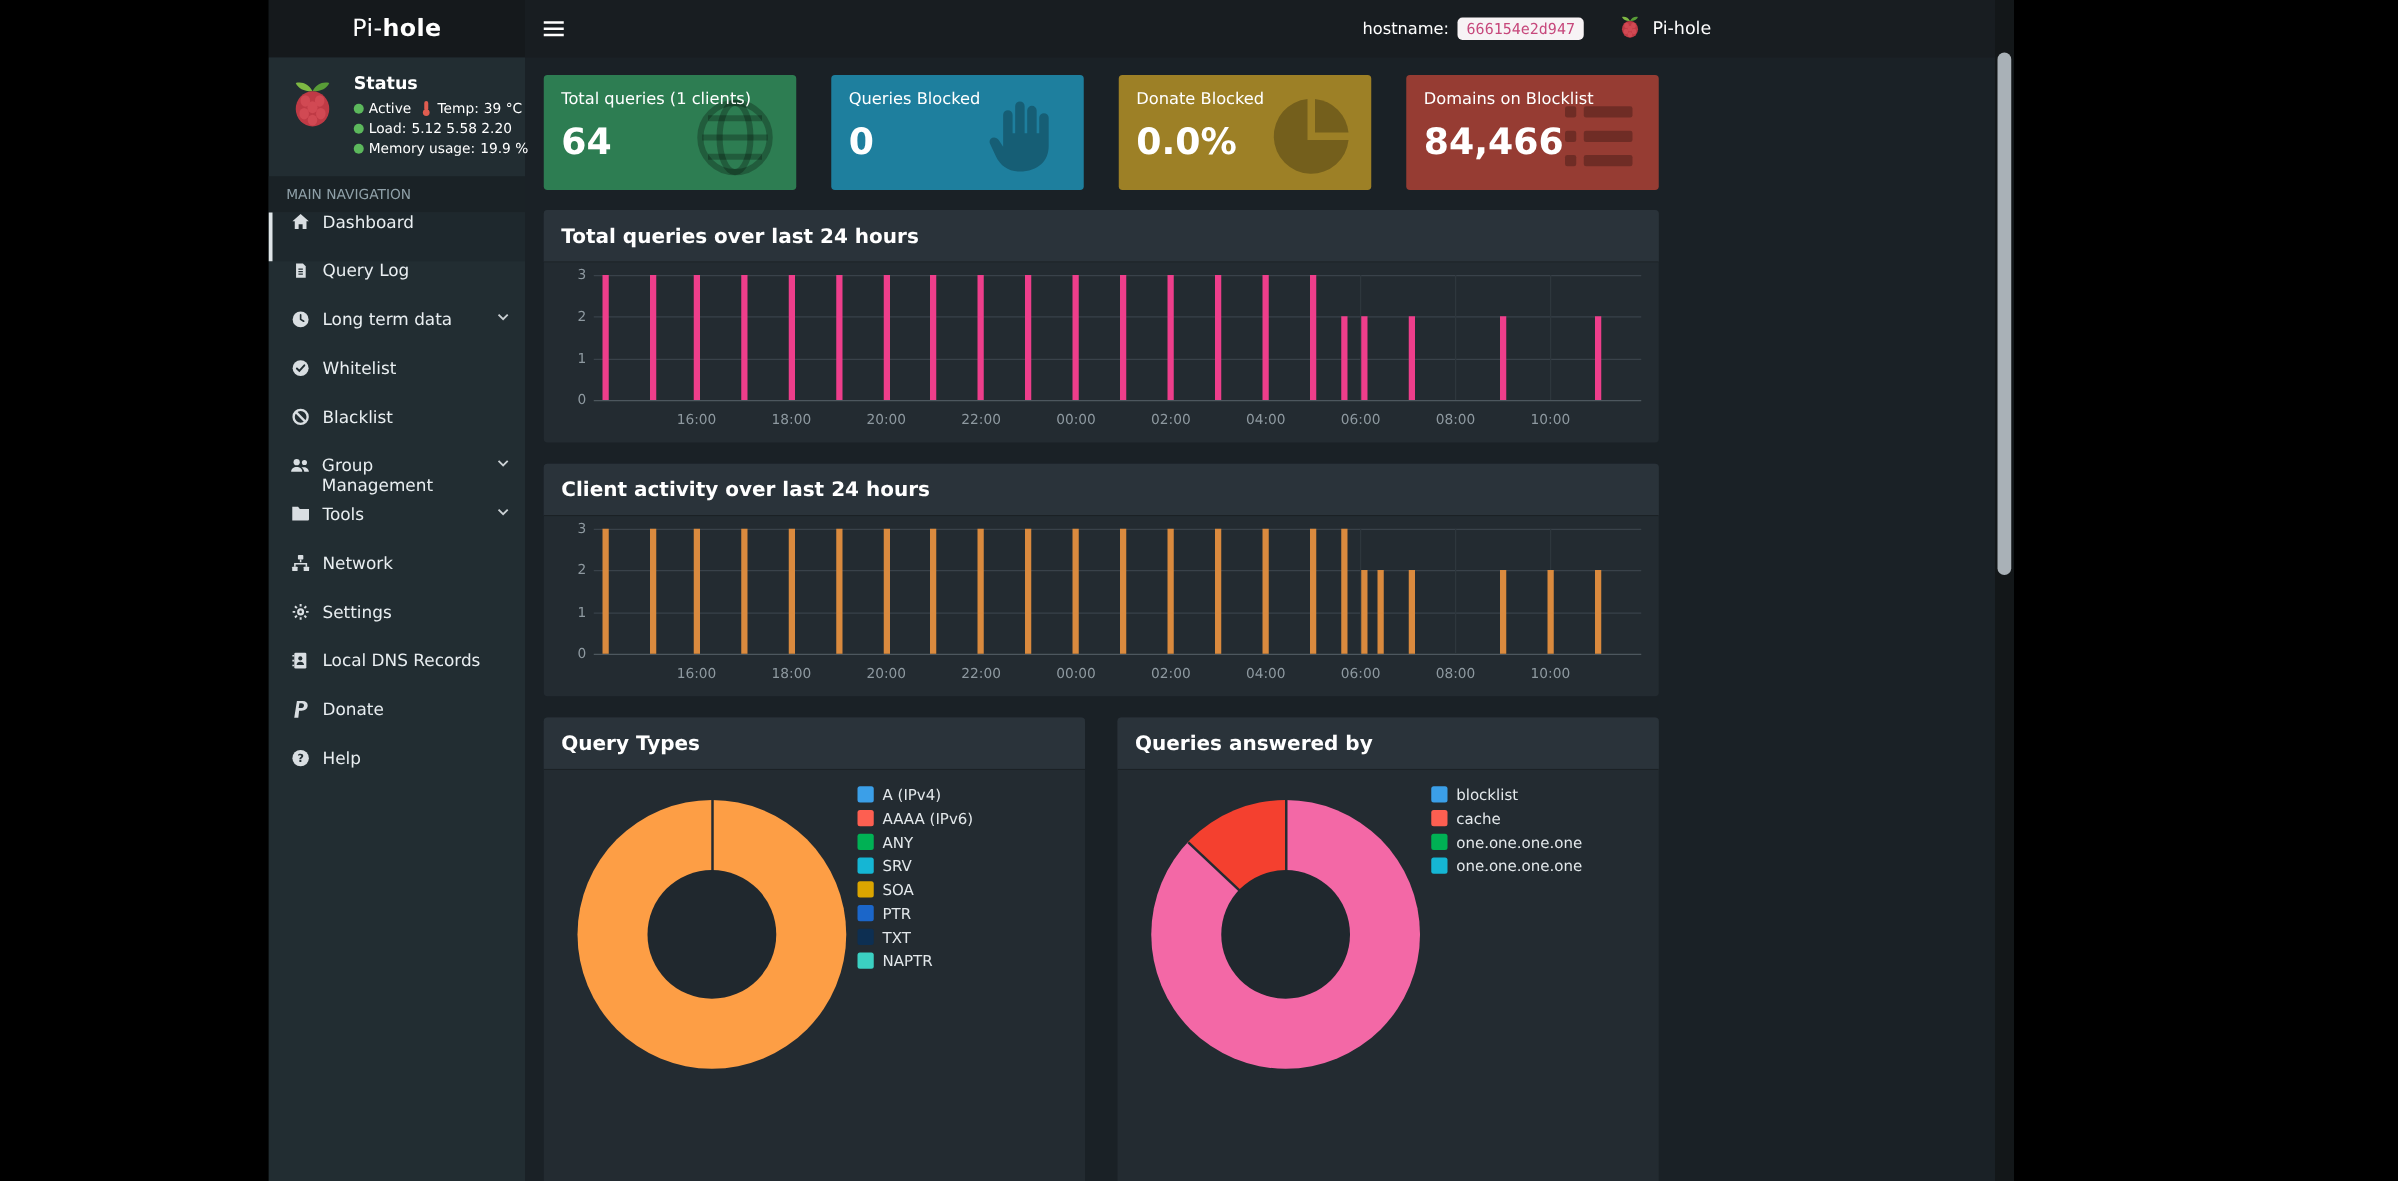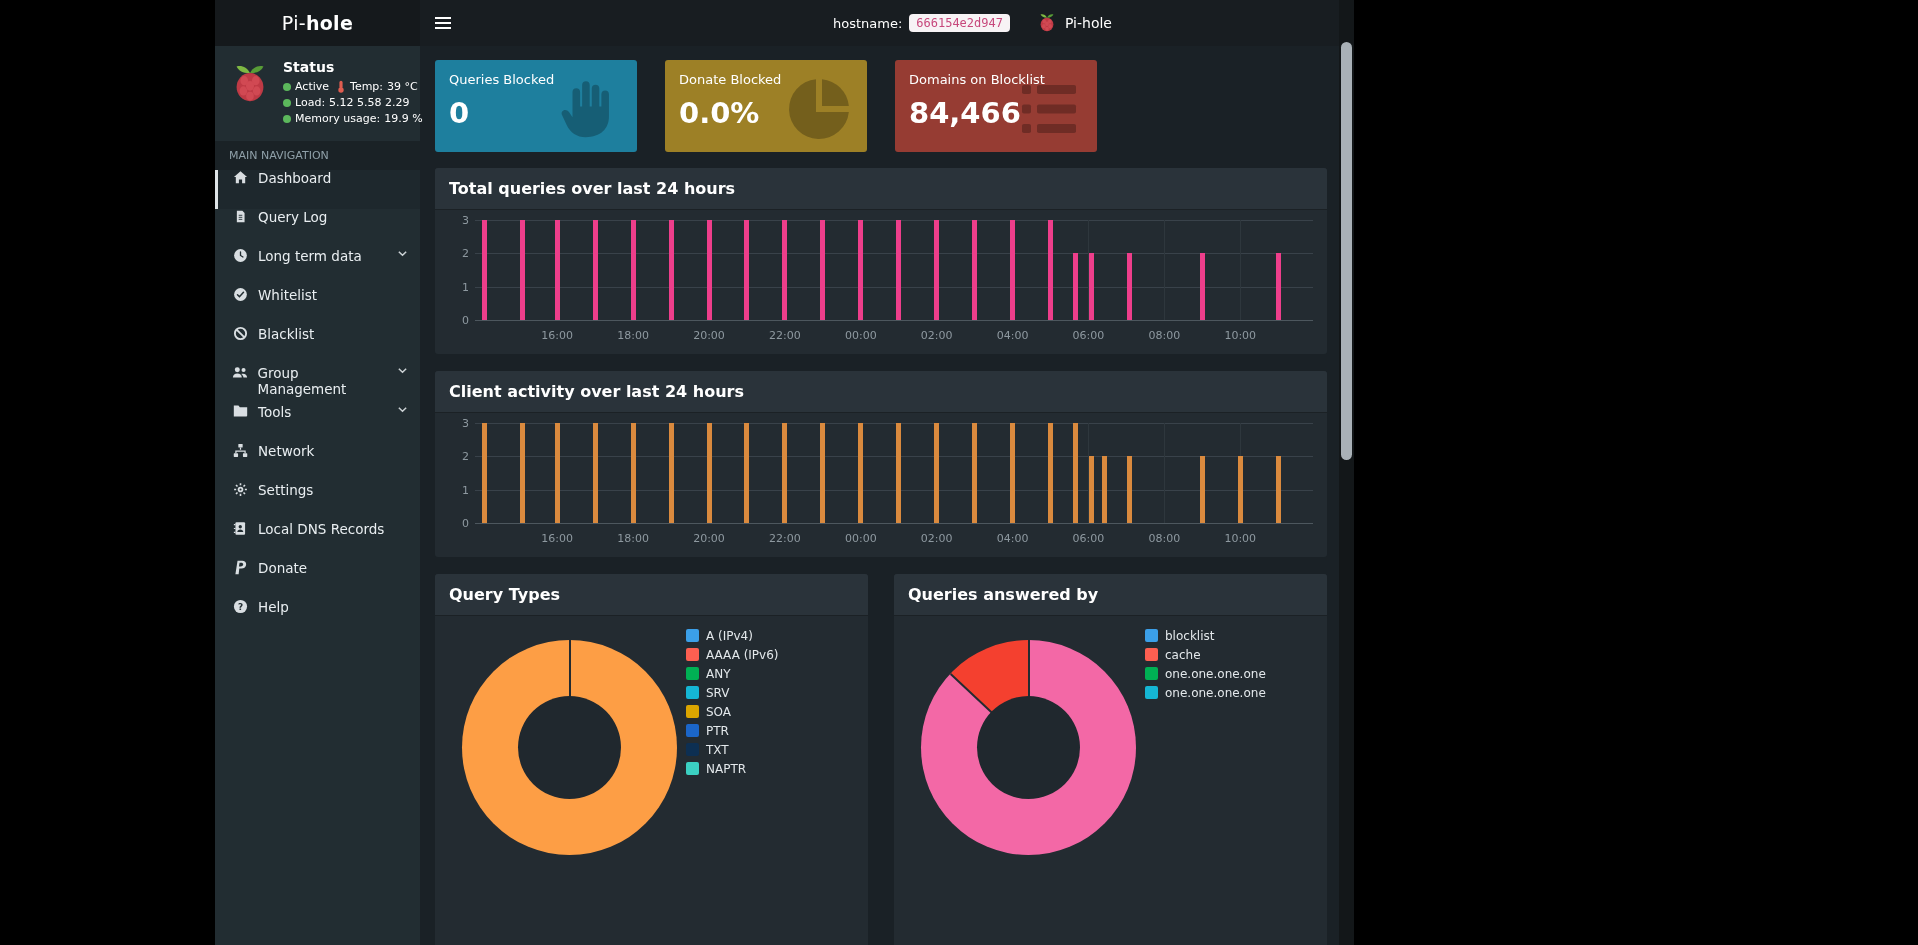--- a/index.html
+++ b/index.html
@@ -1,18 +1,18 @@
 <!DOCTYPE html>
 <html><head>
 <meta charset="utf-8">
 <style>
   html,body{margin:0;padding:0;}
   body{width:1918px;height:945px;background:#000;overflow:hidden;
        font-family:"DejaVu Sans","Liberation Sans",sans-serif;color:#fff;}
-  .app{position:absolute;left:215px;top:0;width:1139px;height:945px;background:#1a2126;}
+  .app{position:absolute;left:215px;top:0;width:1396px;height:945px;background:#1a2126;}
 
   
   .topbar{display:flex;height:46px;}
   .logo{width:205px;background:#15191c;display:flex;align-items:center;justify-content:center;
         font-size:19px;letter-spacing:.3px;color:#fff;flex-shrink:0;}
   .logo .bold{font-weight:700;}
   .navbar{flex:1;background:#181d21;display:flex;align-items:center;}
   .hamburger{width:46px;height:46px;background:none;border:none;display:flex;flex-direction:column;
              justify-content:center;align-items:center;gap:3px;cursor:pointer;}
   .hamburger span{display:block;width:16px;height:2px;background:#fff;}
@@ -149,21 +149,21 @@
                   <rect x="3.4" y="0.8" width="3.2" height="7.5" rx="1.6" fill="#e05d50"></rect>
                   <circle cx="5" cy="10" r="2.7" fill="#e05d50"></circle>
                 </svg>
             </span>
             <span>Temp:</span>
             <span>39 °C</span>
           </div>
           <div class="status-row">
             <span class="dot"></span>
             <span>Load:</span>
-            <span>5.12  5.58  2.29</span>
+            <span>5.12  5.58  2.20</span>
           </div>
           <div class="status-row">
             <span class="dot"></span>
             <span>Memory usage:</span>
             <span>19.9 %</span>
           </div>
         </div>
       </div>
 
       <div class="nav-header">MAIN NAVIGATION</div>
@@ -295,20 +295,29 @@
               </svg>
             </span>
           <span>Help</span>
         </li>
       </ul>
     </div>
 
     <div class="content">
 
       <div class="cards">
+        <div class="card" style="background-color: rgb(45, 125, 82);">
+          <div class="card-title">Total queries (1 clients)</div>
+          <div class="card-value">64</div>
+          <span class="card-icon"><svg width="74" height="74" viewBox="0 0 24 24" fill="none" stroke="rgba(0,0,0,.26)" stroke-width="1.6">
+                <circle cx="12" cy="12" r="9"></circle>
+                <ellipse cx="12" cy="12" rx="4" ry="9"></ellipse>
+                <path d="M3.5 12h17M5 7h14M5 17h14"></path>
+              </svg></span>
+        </div>
         <div class="card" style="background-color: rgb(30, 127, 158);">
           <div class="card-title">Queries Blocked</div>
           <div class="card-value">0</div>
           <span class="card-icon"><svg width="70" height="70" viewBox="0 0 24 24" fill="rgba(0,0,0,.26)">
                 <path d="M10.5 22c-3 0-5.3-1.6-6.5-4.2l-1.6-3.4c-.4-.9.2-1.7 1.1-1.7.5 0 1 .3 1.3.7l1.2 1.8V6.5a1.3 1.3 0 0 1 2.6 0v5h.7V4.1a1.3 1.3 0 0 1 2.6 0v7.4h.7V5.3a1.3 1.3 0 0 1 2.6 0v6.2h.7V7.3a1.3 1.3 0 0 1 2.6 0v7.7c0 4-2.8 7-8 7Z"></path>
               </svg></span>
         </div>
         <div class="card" style="background-color: rgb(157, 128, 38);">
           <div class="card-title">Donate Blocked</div>
           <div class="card-value">0.0%</div>

